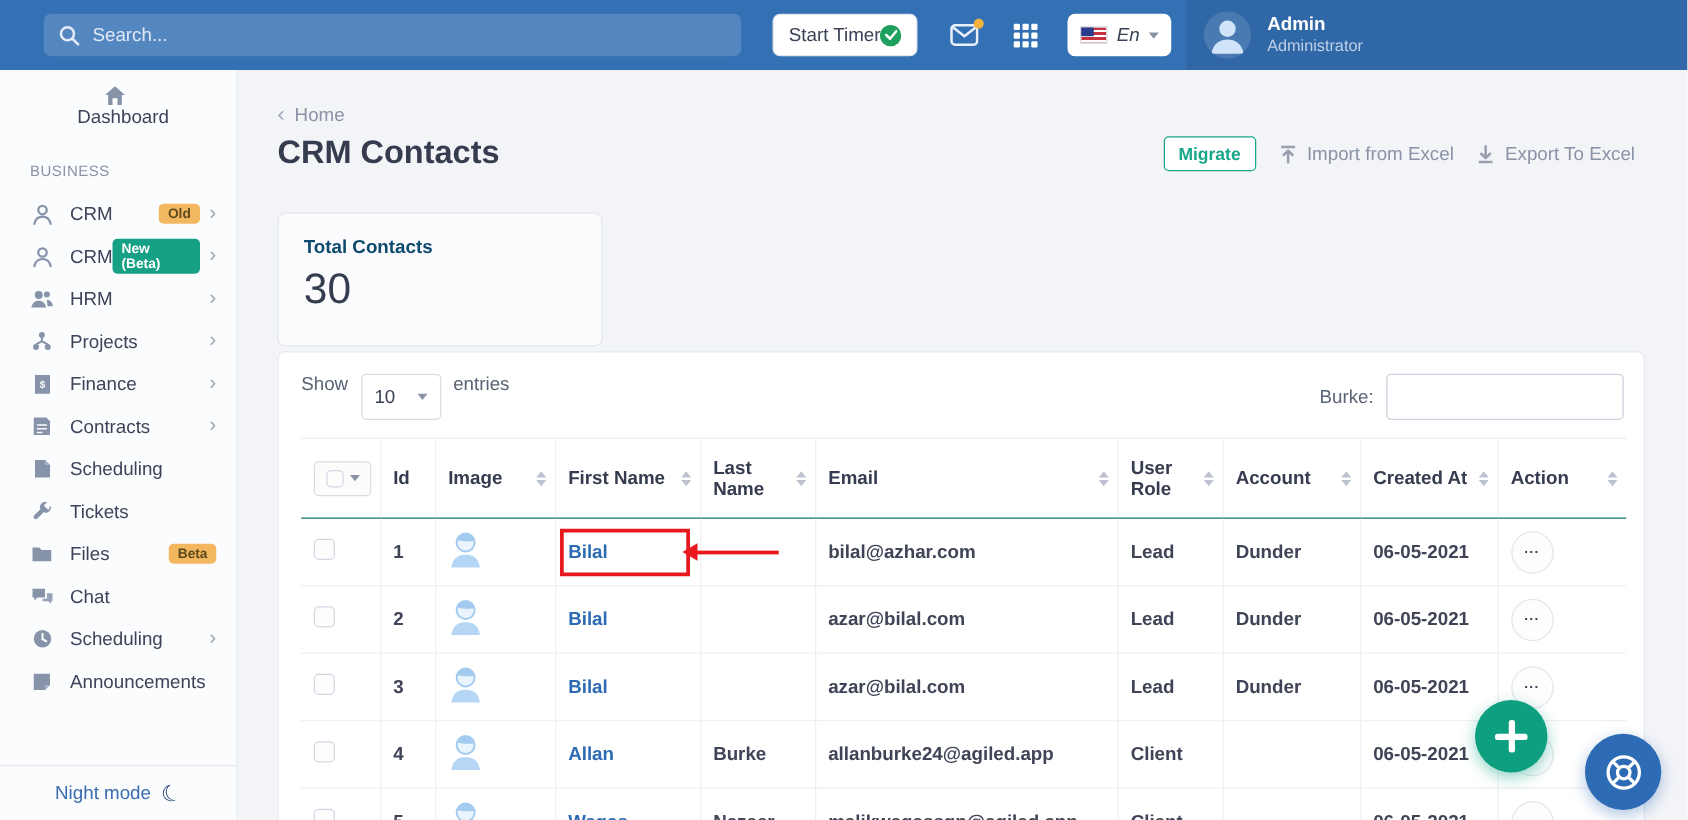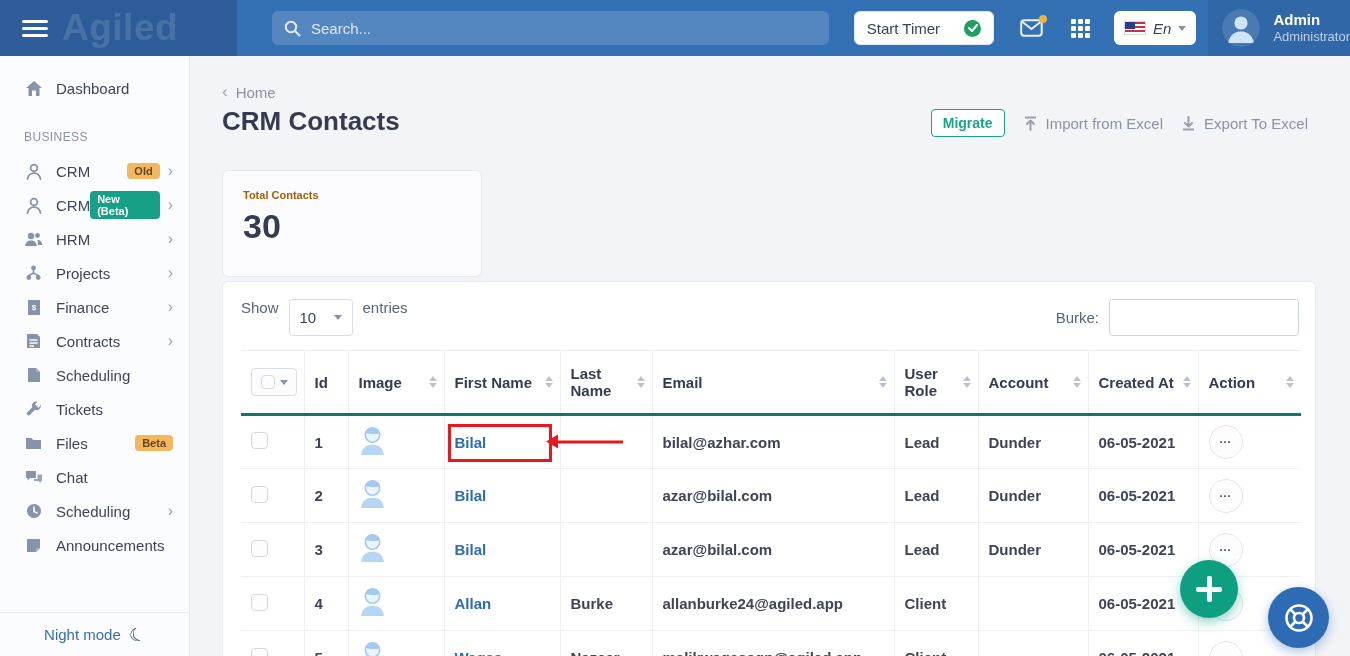--- a/index.html
+++ b/index.html
@@ -9,74 +9,74 @@
   
   .topbar { position:absolute; top:0; left:0; width:1350px; height:56px; background:#3470b4; display:flex; align-items:center; z-index:50; }
   .topbar-left { width:237px; height:56px; background:#2d5c99; display:flex; align-items:center; flex-shrink:0; }
   .hamburger { margin-left:22px; width:26px; cursor:pointer; }
   .hamburger span { display:block; height:3px; background:#fff; border-radius:2px; margin:4px 0; }
   .logo { margin-left:14px; font-size:37px; font-weight:bold; color:rgba(255,255,255,0.13); letter-spacing:0.5px; }
   .search-wrap { margin-left:35px; width:558px; height:34px; background:rgba(255,255,255,0.16); border-radius:6px; display:flex; align-items:center; padding:0 12px; }
   .search-wrap svg { flex-shrink:0; }
   .search-input { background:transparent; border:none; outline:none; color:#fff; font-size:15px; margin-left:10px; width:100%; font-family:inherit; }
   .search-input::placeholder { color:#dfe8f6; }
-  .start-timer { margin-left:25px; height:34px; background:#fff; border:1px solid #e2e6ee; border-radius:6px; display:flex; align-items:center; padding:0 12px; font-size:15px; color:#3b4256; cursor:pointer; gap:24px; white-space:nowrap; }
+  .start-timer { margin-left:25px; height:34px; background:#fff; border:1px solid #e2e6ee; border-radius:6px; display:flex; align-items:center; padding:0 12px; font-size:15px; color:#3b4256; cursor:pointer; gap:0; white-space:nowrap; }
   .check-badge { width:17px; height:17px; border-radius:50%; background:#1fa05e; display:flex; align-items:center; justify-content:center; }
   .icon-btn { margin-left:26px; position:relative; cursor:pointer; display:flex; align-items:center; }
   .notif-dot { position:absolute; top:-4px; right:-4px; width:8px; height:8px; border-radius:50%; background:#f2b33d; }
   .grid-icon { margin-left:28px; display:grid; grid-template-columns:repeat(3,5px); grid-gap:2px; cursor:pointer; }
   .grid-icon i { width:5px; height:5px; background:#fff; border-radius:1px; }
   .lang-select { margin-left:24px; height:34px; background:#fff; border-radius:6px; display:flex; align-items:center; padding:0 10px; gap:7px; cursor:pointer;font-style:italic; }
   .flag { width:22px; height:14px; position:relative; background:repeating-linear-gradient(#c8313e 0 2px,#fff 2px 4px); border:1px solid #d6d9e0; }
   .flag::before { content:""; position:absolute; top:0; left:0; width:10px; height:7px; background:#2c3b8e; }
   .lang-label { font-size:15px; color:#3b4256; }
   .caret-down { width:0; height:0; border-left:4px solid transparent; border-right:4px solid transparent; border-top:5px solid #8a93a6; }
   .user-area { margin-left:12px; height:56px; flex:1; background:rgba(0,0,0,0.07); display:flex; align-items:center; padding-left:14px; cursor:pointer; }
   .avatar { width:38px; height:38px; border-radius:50%; overflow:hidden; display:flex; align-items:center; justify-content:center; }
   .user-meta { margin-left:13px; line-height:1.25; }
   .user-name { color:#fff; font-weight:bold; font-size:15px; }
   .user-role { color:#bfd0e8; font-size:13px; }
 
   
   .sidebar { position:absolute; top:56px; left:0; width:190px; height:600px; background:#fbfcfe; border-right:1px solid #e8eaf0; z-index:40; display:flex; flex-direction:column; }
   .side-item { display:flex; align-items:center; height:34px; padding:0 16px 0 24px; font-size:15px; color:#3d4459; cursor:pointer; position:relative; }
   .side-item .s-icon { width:19px; display:flex; justify-content:center; margin-right:13px; color:#8793a9; flex-shrink:0; }
-  .side-item.dashboard { height:40px; margin-top:12px; margin-bottom:8px; }
+  .side-item.dashboard { height:40px; margin-top:12px; margin-bottom:8px;flex-direction:column; }
   .section-label { padding:14px 24px 10px 24px; font-size:12px; font-weight:normal; color:#8a93a6; letter-spacing:0.4px; }
   .badge { font-size:11px; font-weight:bold; border-radius:4px; padding:2px 7px; margin-left:auto; }
   .badge.orange { background:#f3b760; color:#5d4a1c; }
   .badge.teal { background:#16a085; color:#fff; }
   .chev { margin-left:auto; color:#9aa3b5; font-size:16px; line-height:1; }
   .badge + .chev { margin-left:8px; }
   .night-row { margin-top:auto; border-top:1px solid #e8eaf0; height:44px; display:flex; align-items:center; justify-content:center; gap:8px; color:#3a6dad; font-size:15px; cursor:pointer; }
   .moon { color:#24406e; font-size:18px; transform:rotate(-18deg); }
 
   
   .main { position:absolute; top:56px; left:190px; width:1160px; height:600px; }
   .breadcrumb { position:absolute; top:26px; left:32px; font-size:15px; color:#8a93a6; display:flex; align-items:center; gap:8px; cursor:pointer; }
   .breadcrumb .bc-chev { font-size:17px; color:#9aa3b5; }
   .page-title { position:absolute; top:50px; left:32px; font-size:26px; font-weight:bold; color:#363c4f; }
   .header-actions { position:absolute; top:53px; right:42px; display:flex; align-items:center; gap:18px; font-size:15px; color:#8a93a6; }
   .migrate-btn { border:1px solid #18a689; color:#18a689; background:#fff; border-radius:4px; font-size:14px; font-weight:bold; padding:5px 11px; cursor:pointer; font-family:inherit; }
   .hdr-link { display:flex; align-items:center; gap:8px; cursor:pointer; }
 
   .summary-card { position:absolute; top:114px; left:32px; width:260px; height:107px; background:#fcfcfe; border:1px solid #e4e7ee; border-radius:6px; padding:18px 20px; }
-  .summary-label { font-size:11px; font-weight:bold; color:#a16207; }
-  .summary-value { font-size:34px; font-weight:bold; color:#363c4f; margin-top:6px; }
+  .summary-label { font-size:15px; font-weight:bold; color:#0c4a6e; }
+  .summary-value { font-size:34px; font-weight:normal; color:#363c4f; margin-top:6px; }
 
   .table-card { position:absolute; top:225px; left:32px; width:1094px; height:460px; background:#fff; border:1px solid #e7eaf0; border-radius:6px 6px 0 0; padding:17px 16px 0 18px; }
   .table-controls { display:flex; align-items:flex-start; font-size:15px; color:#5a6474; padding-bottom:14px; }
   .page-size { margin:0 10px; width:64px; height:37px; border:1px solid #d8dde6; border-radius:4px; display:flex; align-items:center; padding:0 10px; justify-content:space-between; color:#3b4256; cursor:pointer; background:#fff; }
   .tc-right { margin-left:auto; display:flex; align-items:center; gap:10px; }
   .search-box { width:190px; height:37px; border:1px solid #ccd2dd; border-radius:4px; padding:0 10px; font-size:14px; font-family:inherit; outline:none; color:#3b4256; background:#fff; }
 
   table { border-collapse:collapse; table-layout:fixed; width:1060px; }
   col.c-cb{width:63px} col.c-id{width:44px} col.c-img{width:96px} col.c-fn{width:116px} col.c-ln{width:92px}
   col.c-em{width:242px} col.c-ur{width:84px} col.c-ac{width:110px} col.c-ca{width:110px} col.c-act{width:103px}
-  th { border-top:1px solid #e8ebf1; border-bottom:3px solid #0f766e; text-align:left; font-size:15px; color:#363c4f; padding:10px 22px 10px 10px; height:64px; position:relative; vertical-align:middle; }
+  th { border-top:1px solid #e8ebf1; border-bottom:1px solid #0f766e; text-align:left; font-size:15px; color:#363c4f; padding:10px 22px 10px 10px; height:64px; position:relative; vertical-align:middle; }
   td { font-size:15px; font-weight:bold; color:#3f4456; padding:8px 10px; height:54px; border-bottom:1px solid #eef0f4; position:relative; vertical-align:middle; }
   th:not(:last-child), td:not(:last-child) { border-right:1px solid #eef0f4; }
   .sort { position:absolute; right:7px; top:50%; transform:translateY(-50%); display:flex; flex-direction:column; gap:2px; }
   .sort i { width:0; height:0; border-left:4px solid transparent; border-right:4px solid transparent; }
   .sort .up { border-bottom:5px solid #bcc2cf; }
   .sort .dn { border-top:5px solid #bcc2cf; }
   .cb { width:17px; height:17px; border:1px solid #d2d8e2; border-radius:4px; background:#fdfdfe; display:inline-block; cursor:pointer; }
   .cb-hdr { width:46px; height:28px; border:1px solid #d8dde6; border-radius:4px; display:flex; align-items:center; justify-content:center; gap:5px; background:#fcfcfd; cursor:pointer; }
   .cb-hdr .cb { width:14px; height:14px; }
   .name-link { color:#2d6bb2; font-weight:bold; cursor:pointer; }
@@ -90,28 +90,20 @@
   
   .fab-add { position:absolute; left:1180px; top:560px; width:58px; height:58px; border-radius:50%; background:#0e9f80; box-shadow:0 4px 12px rgba(14,159,128,0.45); display:flex; align-items:center; justify-content:center; cursor:pointer; z-index:60; }
   .fab-add::before { content:""; position:absolute; width:26px; height:5px; background:#fff; border-radius:2px; }
   .fab-add::after { content:""; position:absolute; width:5px; height:26px; background:#fff; border-radius:2px; }
   .fab-help { position:absolute; left:1268px; top:587px; width:61px; height:61px; border-radius:50%; background:#2d6bb4; box-shadow:0 4px 12px rgba(45,107,180,0.4); display:flex; align-items:center; justify-content:center; cursor:pointer; z-index:61; }
 </style>
 </head>
 <body>
 
 <div class="topbar">
-  <div class="topbar-left">
-    <div class="hamburger">
-        <span></span>
-        <span></span>
-        <span></span>
-      </div>
-    <div class="logo">Agiled</div>
-  </div>
   <div class="search-wrap">
     <svg width="17" height="17" viewBox="0 0 17 17">
         <circle cx="7" cy="7" r="5.2" fill="none" stroke="#e3ebf8" stroke-width="2"></circle>
         <line x1="11" y1="11" x2="15.5" y2="15.5" stroke="#e3ebf8" stroke-width="2" stroke-linecap="round"></line>
       </svg>
     <input class="search-input" placeholder="Search..." style="">
   </div>
   <button class="start-timer">
     <span>Start Timer</span>
     <span class="check-badge">

